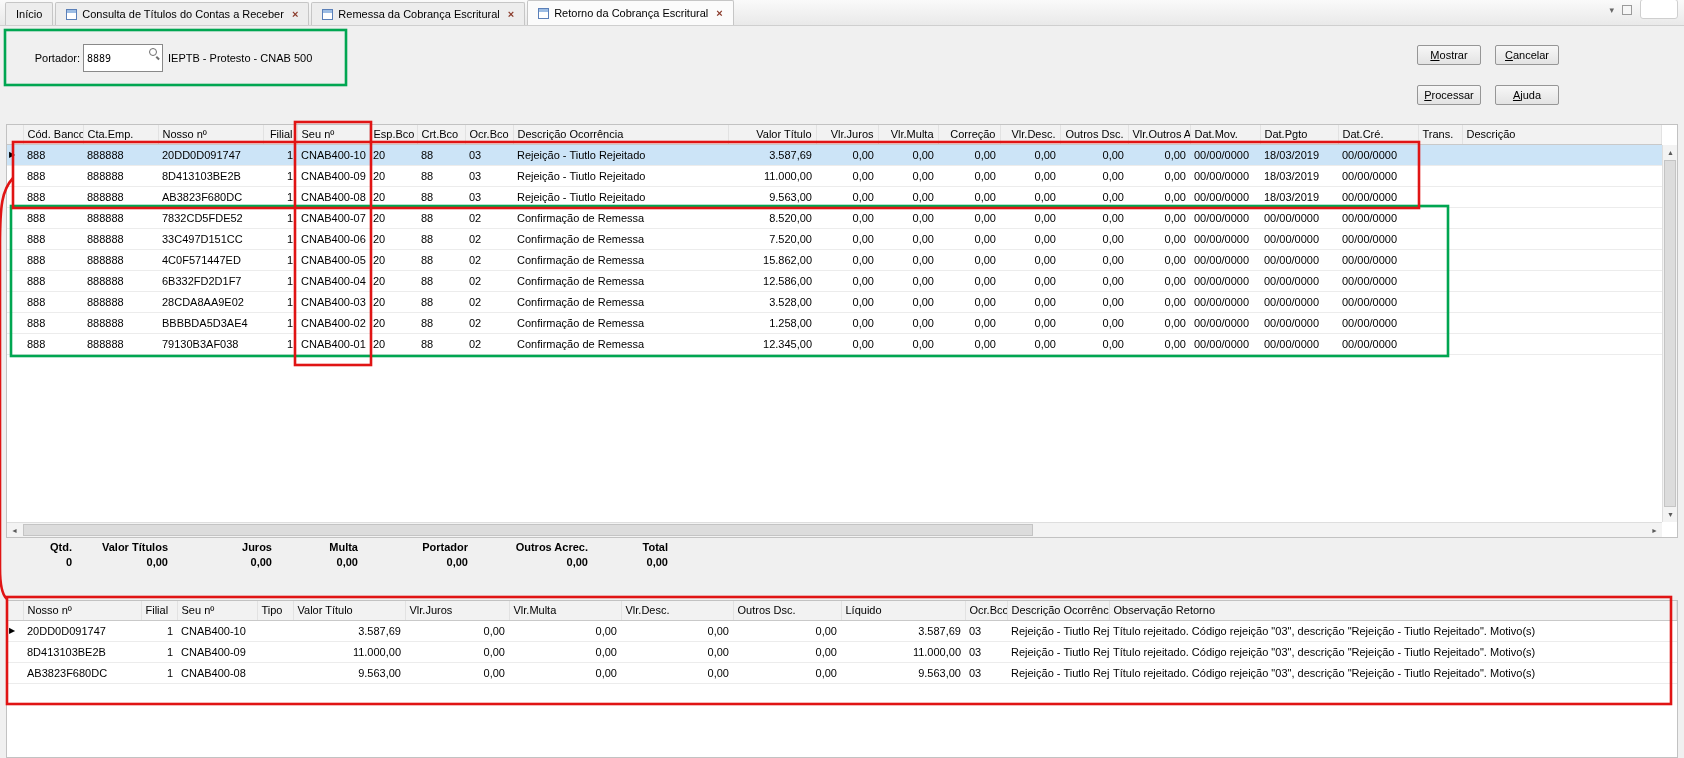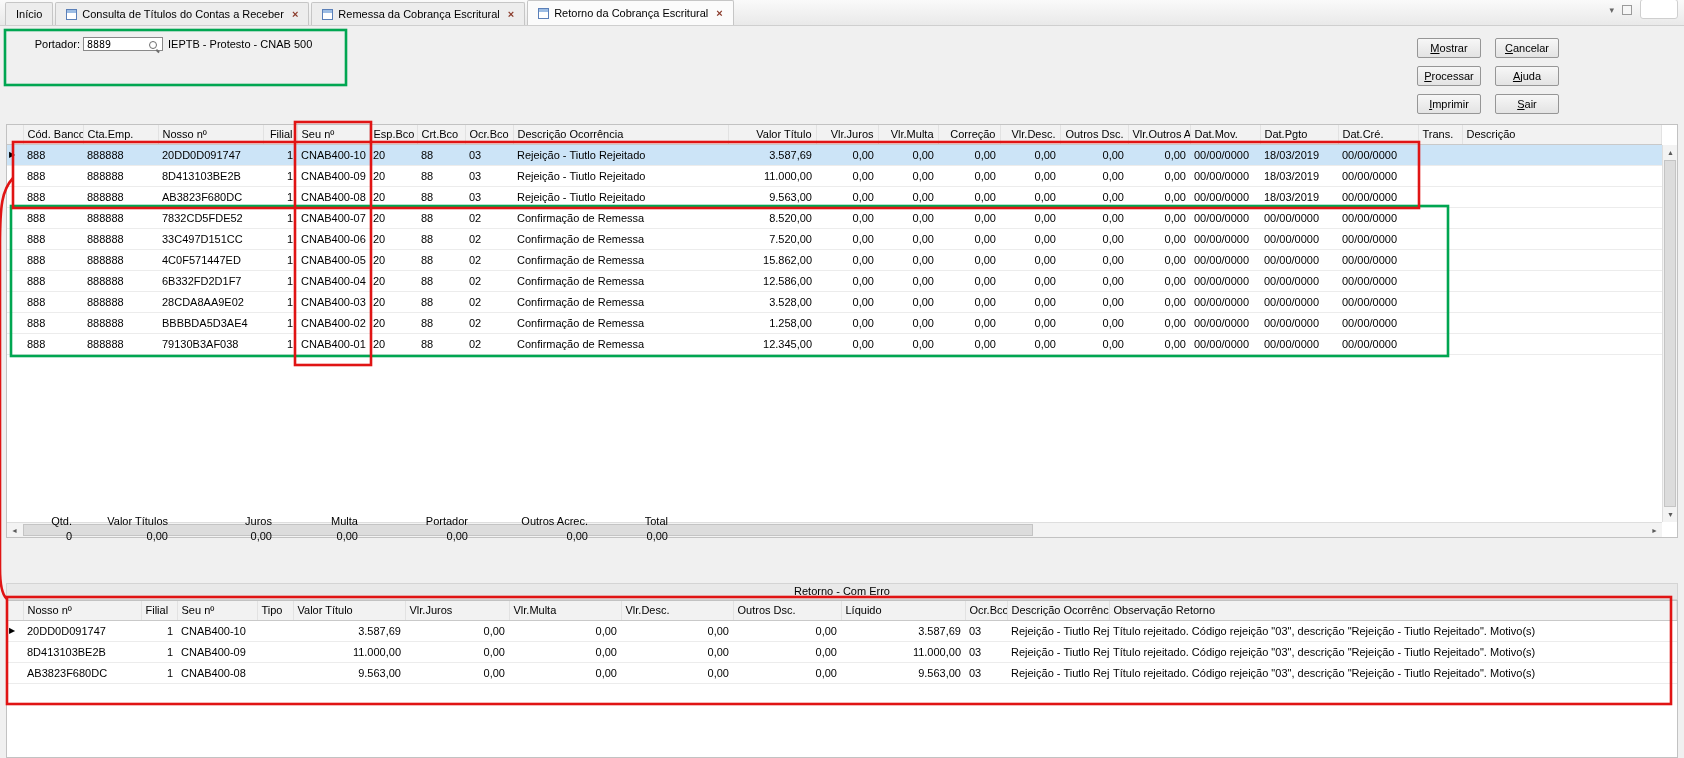--- a/index.html
+++ b/index.html
@@ -17,38 +17,38 @@
   .tab.active { background: #fbfbfb; height: 25px; }
   .tab-icon { width: 11px; height: 11px; border: 1px solid #5a7fb8; background: #fff; position: relative; flex: 0 0 auto; }
   .tab-icon::before { content: ""; position: absolute; left: 0; right: 0; top: 0; height: 3px; background: #9dbde4; }
   .tab-close { color: #8a3a2a; font-size: 11px; font-weight: bold; margin-left: 3px; line-height: 1; }
   .winicons { display: flex; align-items: center; gap: 8px; padding: 0 6px 4px 0; }
   .chev { color: #666; font-size: 9px; }
   .winbox { width: 10px; height: 10px; border: 1px solid #9a9a9a; background: #f6f6f6; }
   .cornerbtn { width: 38px; height: 20px; background: #fff; border: 1px solid #cfcfcf; border-radius: 3px; margin-bottom: 2px; }
 
   
-  .toolbar { position: absolute; top: 28px; left: 0; right: 0; height: 81px; }
+  .toolbar { position: absolute; top: 35px; left: 0; right: 0; height: 81px; }
   .frow { position: absolute; left: 0; display: flex; align-items: center; }
   .frow.r1 { top: 9px; }
   .frow.r2 { top: 33px; }
   .flabel { width: 80px; text-align: right; margin-right: 3px; }
   .fwrap { position: relative; display: inline-block; }
-  .fwrap input { height: 14px; border: 1px solid #898989; padding: 1px 15px 1px 3px;
+  .fwrap input { height: 28px; border: 1px solid #898989; padding: 1px 15px 1px 3px;
                  font-family: "DejaVu Sans Mono", monospace; font-size: 10px; background: #fff; }
   input.in-portador { width: 80px; }
   input.in-arquivo { width: 231px; }
   .search-icon { position: absolute; right: 3px; top: 4px; width: 11px; height: 11px; }
   .search-icon::before { content: ""; position: absolute; left: 0; top: 0; width: 6px; height: 6px;
                          border: 1.4px solid #6e6e6e; border-radius: 50%; }
   .search-icon::after { content: ""; position: absolute; left: 7.6px; top: 7.6px; width: 4.2px; height: 1.6px;
                         background: #6e6e6e; transform: rotate(45deg); transform-origin: 0 0; }
   .fdesc { margin-left: 5px; }
   .btns { position: absolute; top: 10px; right: 125px; display: grid;
-          grid-template-columns: 64px 64px; gap: 8px 14px; }
+          grid-template-columns: 64px 64px; gap: 20px 14px; }
   .btn { height: 20px; font-family: "Liberation Sans", sans-serif; font-size: 11px;
          background: linear-gradient(#f7f7f7, #e3e3e3); border: 1px solid #969696; border-radius: 2px; }
 
   
   .band { position: absolute; left: 6px; right: 6px; height: 17px; background: #e9e9e9;
           border: 1px solid #d4d4d4; text-align: center; line-height: 15px; }
   .band1 { top: 107px; }
   .band2 { top: 583px; }
 
   
@@ -69,21 +69,21 @@
   .vscroll { position: absolute; top: 20px; right: 0; bottom: 15px; width: 15px; background: #f3f3f3; border-left: 1px solid #dedede; }
   .hscroll { position: absolute; left: 0; right: 15px; bottom: 0; height: 15px; background: #f3f3f3; border-top: 1px solid #dedede; }
   .arr { position: absolute; width: 15px; height: 15px; display: flex; align-items: center; justify-content: center;
          font-size: 7px; color: #5a5a5a; }
   .vscroll .arr.up { top: 0; } .vscroll .arr.down { bottom: 0; }
   .hscroll .arr.left { left: 0; } .hscroll .arr.right { right: -0px; }
   .vscroll .thumb { position: absolute; left: 1px; right: 1px; top: 15px; bottom: 15px; background: #dcdcdc; border: 1px solid #c4c4c4; }
   .hscroll .thumb { position: absolute; top: 1px; bottom: 1px; left: 16px; width: 61%; background: #dcdcdc; border: 1px solid #c4c4c4; }
 
   
-  .summary { position: absolute; left: 0; top: 515px; }
+  .summary { position: absolute; left: 0; top: 541px; font-weight: bold; }
   .sumrow { display: flex; padding-left: 10px; }
   .sumrow.vals { margin-top: 3px; }
   .sumcell { text-align: right; white-space: nowrap; overflow: hidden; }
 
   
   svg.overlay { position: absolute; left: 0; top: 0; z-index: 20; pointer-events: none; }
   u { text-decoration: underline; }
 </style>
 </head>
 <body>
@@ -460,23 +460,20 @@
         <span class="sumcell" style="width: 62px; margin-left: 0px;">0</span>
         <span class="sumcell" style="width: 86px; margin-left: 10px;">0,00</span>
         <span class="sumcell" style="width: 94px; margin-left: 10px;">0,00</span>
         <span class="sumcell" style="width: 76px; margin-left: 10px;">0,00</span>
         <span class="sumcell" style="width: 100px; margin-left: 10px;">0,00</span>
         <span class="sumcell" style="width: 110px; margin-left: 10px;">0,00</span>
         <span class="sumcell" style="width: 70px; margin-left: 10px;">0,00</span>
       </div>
   </div>
 
-  <div class="band band2">
-    <span><u>R</u>etorno - Com Erro</span>
-  </div>
   <div class="gridbox" id="grid2">
     <div class="grid-scroll" id="grid2host">
         <table class="grid">
           <colgroup>
             <col style="width: 16px;">
             <col style="width: 118px;">
             <col style="width: 36px;">
             <col style="width: 80px;">
             <col style="width: 36px;">
             <col style="width: 112px;">

